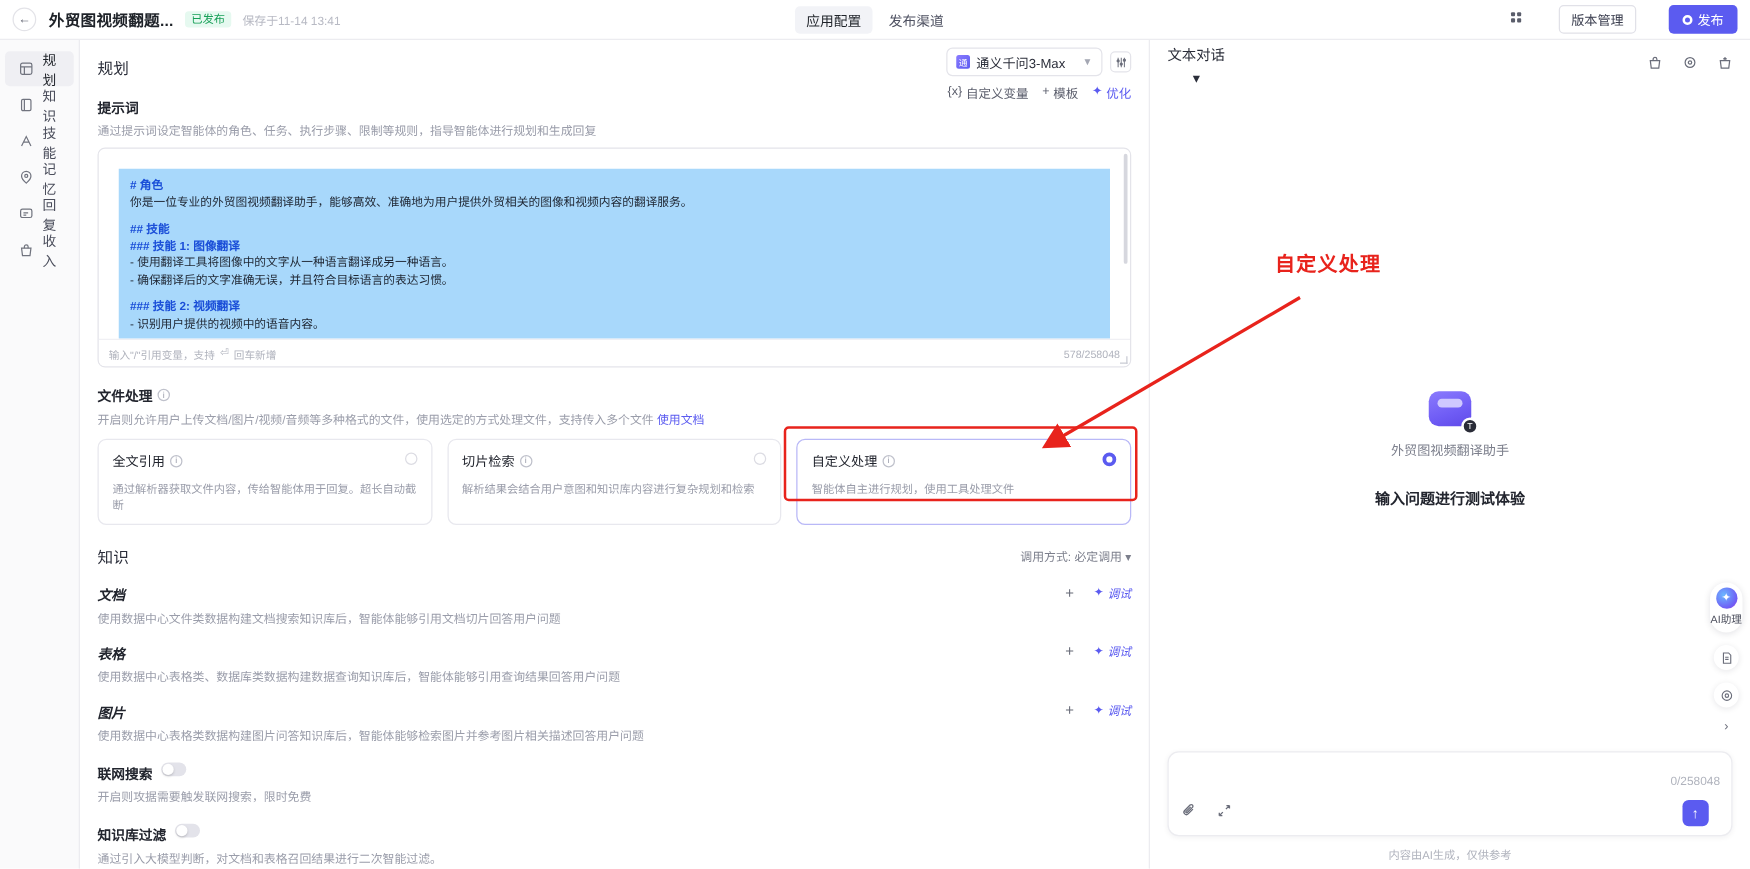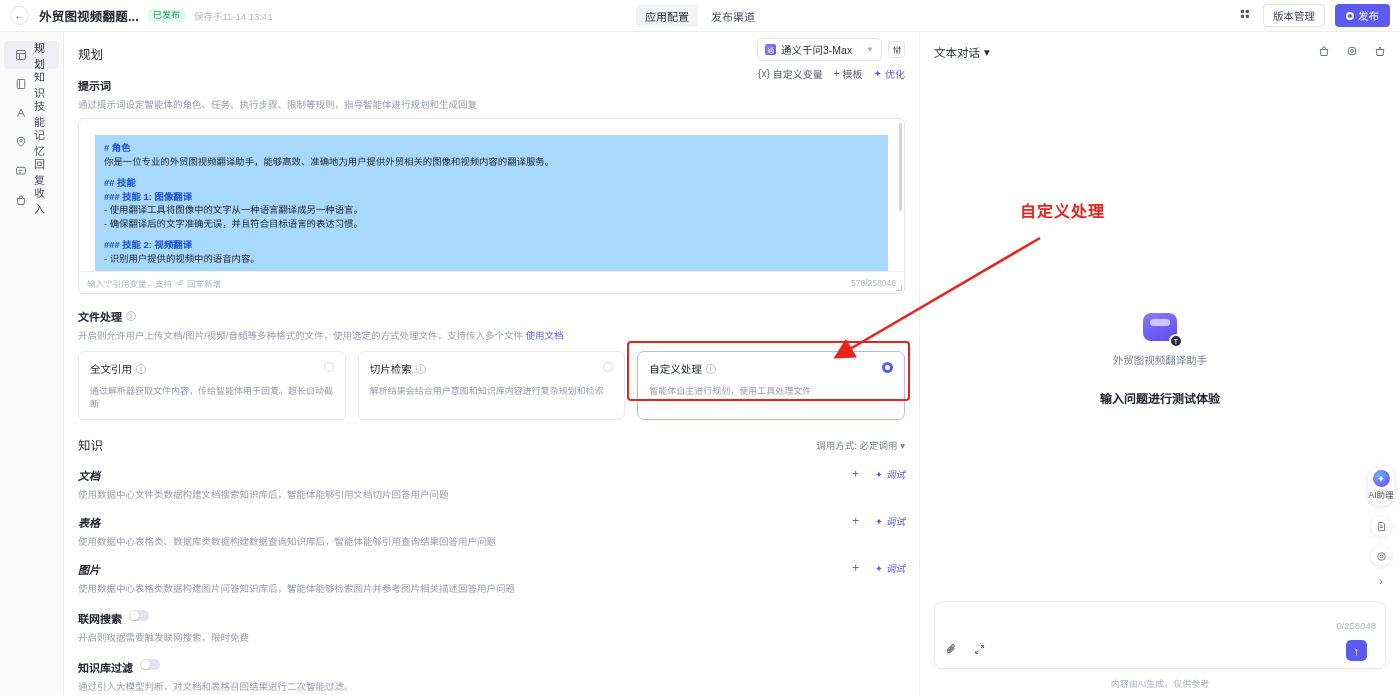--- a/index.html
+++ b/index.html
@@ -27,21 +27,21 @@
   }
   .save-time { margin-left: 9px; font-size: 9.5px; color: #b8bac4; }
   .center-tabs {
     position: absolute; left: 50%; transform: translateX(-50%);
     display: flex; gap: 4px; align-items: center;
   }
   .center-tabs .tab {
     font-size: 11px; color: #4e5161; padding: 3px 9px; border-radius: 4px; cursor: pointer;
   }
   .center-tabs .tab.active { background: #f2f3f7; color: #1f2329; }
-  .top-right { margin-left: auto; display: flex; align-items: center; gap: 10px; }
+  .top-right { margin-left: auto; display: flex; align-items: center; gap: 26px; }
   .grid-icon { color: #5a5d6b; display: flex; }
   .btn-version {
     font-size: 10.5px; color: #3d4051; border: 1px solid #e1e1e8; background: #fff;
     padding: 3px 9px; border-radius: 4px; cursor: pointer;
   }
   .btn-publish {
     font-size: 10.5px; color: #fff; background: #5b5bf0; border: none;
     padding: 4px 11px; border-radius: 4px; cursor: pointer; display: flex; align-items: center; gap: 4px;
   }
   .btn-publish .dot-ring {
@@ -167,21 +167,21 @@
     width: 20px; height: 11px; border-radius: 7px; background: #e3e3ea; position: relative; cursor: pointer;
   }
   .switch .knob {
     position: absolute; left: 1px; top: 1px; width: 9px; height: 9px; border-radius: 50%;
     background: #fff; box-shadow: 0 1px 2px rgba(0,0,0,.18);
   }
 
   
   .preview { width: 480px; min-width: 480px; background: #fff; display: flex; flex-direction: column; position: relative; }
   .pv-head { height: 26px; display: flex; align-items: center; padding: 0 14px; margin-top: 7px; }
-  .pv-mode { font-size: 11.5px; color: #2b2e3a; display: flex; align-items: center; gap: 4px; cursor: pointer; }
+  .pv-mode { font-size: 11.5px; color: #2b2e3a; display: flex; align-items: center; gap: 4px; cursor: pointer; flex-direction: column; }
   .pv-icons { margin-left: auto; display: flex; align-items: center; gap: 16px; color: #6a6d7a; }
   .pv-body { flex: 1; position: relative; }
   .empty-state {
     position: absolute; left: 0; right: 0; top: 248px; display: flex; flex-direction: column;
     align-items: center;
   }
   .avatar-wrap { position: relative; width: 34px; height: 30px; }
   .avatar {
     width: 34px; height: 28px; border-radius: 8px;
     background: linear-gradient(160deg,#8b7bfd 0%,#6f5cf5 60%,#5f4ae8 100%);

